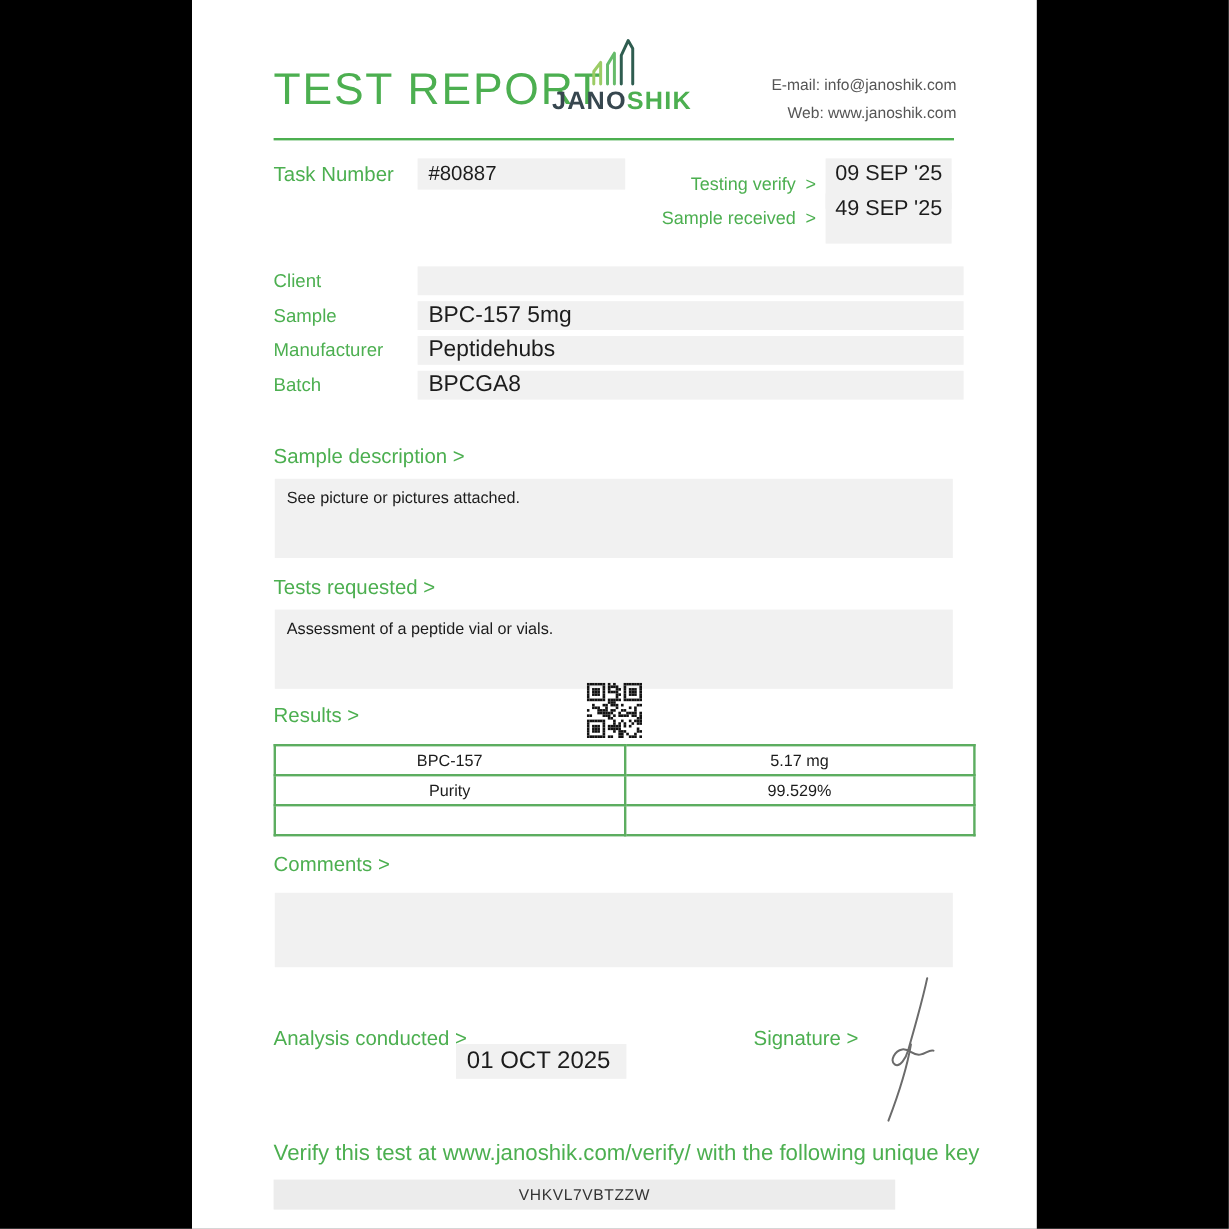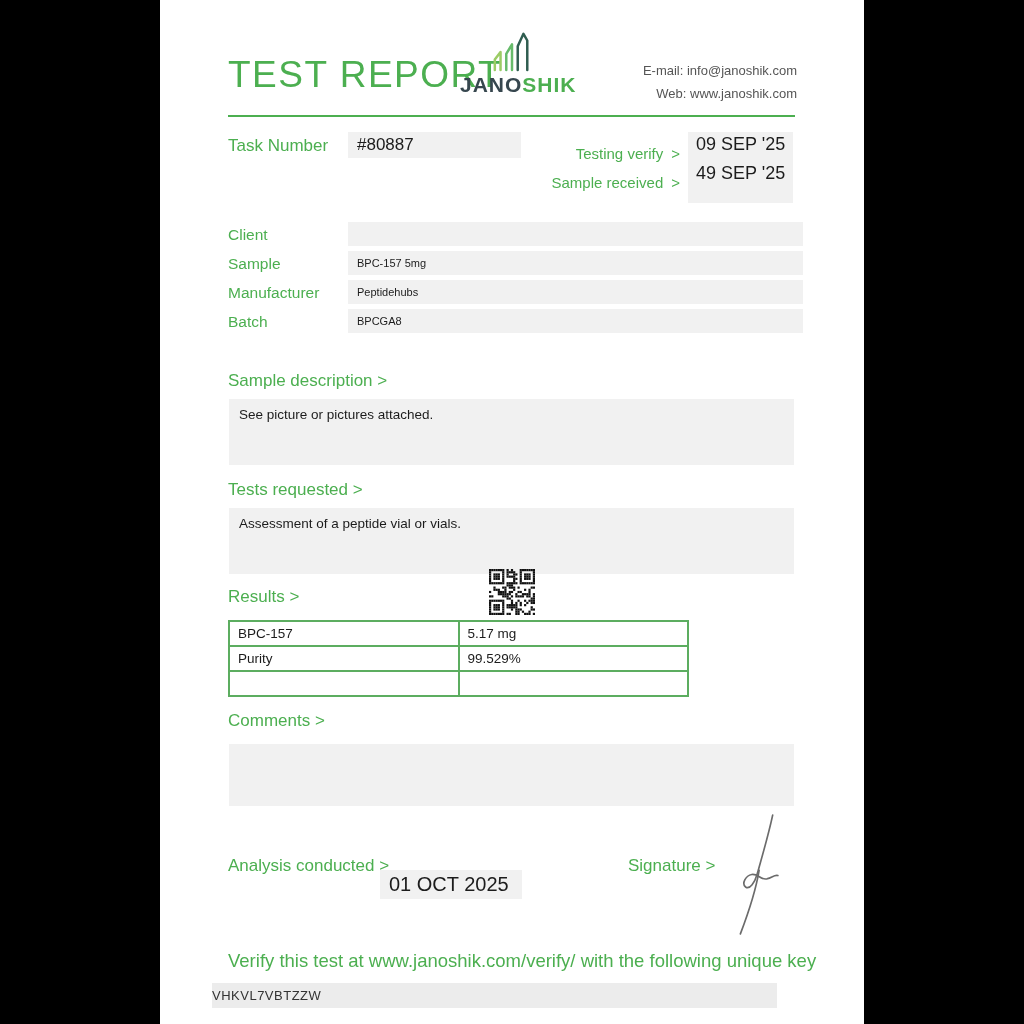--- a/index.html
+++ b/index.html
@@ -29,49 +29,49 @@
   .label17{font-size:17px;color:var(--accent,#4CAF50);}
   .task-label{left:68px;top:136px;}
   .task-box{left:188px;top:132px;width:164px;height:26px;line-height:26px;padding-left:9px;font-size:17px;color:var(--dark_text,#1C1C1C);}
   .meta-row{right:71px;display:flex;align-items:center;gap:8px;}
   .meta-row .ml{font-size:15px;color:var(--accent,#4CAF50);}
   .meta-row .box{width:97px;height:42px;line-height:25px;padding-left:8px;font-size:18px;color:var(--dark_text,#1C1C1C);background:var(--box_gray,#F1F1F1);}
   .meta1{top:132px;} .meta2{top:161px;}
 
   
   .drow-label{left:68px;font-size:15.5px;color:var(--accent,#4CAF50);}
-  .drow-box{left:188px;width:446px;height:24px;line-height:24px;padding-left:9px;font-size:11px;color:var(--dark_text,#1C1C1C);}
+  .drow-box{left:188px;width:446px;height:24px;line-height:24px;padding-left:9px;font-size:19px;color:var(--dark_text,#1C1C1C);}
 
   
   .sec-head{left:68px;font-size:17px;color:var(--accent,#4CAF50);}
   .sec-box{left:69px;width:545px;padding:8px 10px;font-size:13.5px;color:var(--dark_text,#1C1C1C);}
   .box-desc{top:399px;height:50px;}
   .box-tests{top:508px;height:50px;}
   .box-comments{top:744px;height:46px;}
 
   
   .qr{left:329px;top:569px;}
   table.results{
-    position:absolute;left:68px;top:620px;width:461px;
-    border-collapse:collapse;table-layout:fixed;
+    position:absolute;left:68px;top:620px;width:585px;
+    border-collapse:collapse;table-layout:fixed;text-align:center;
   }
   table.results td{
     border:2px solid var(--table_border,#5CAD60);
     height:21px;padding:1px 8px;font-size:13.5px;color:var(--dark_text,#1C1C1C);
     background:#fff;
   }
 
   
   .analysis-label{left:68px;top:856px;}
   .analysis-box{left:220px;top:850px;width:133px;height:29px;line-height:29px;padding-left:9px;font-size:20px;color:var(--dark_text,#1C1C1C);margin-top:20px;}
   .sig-label{left:468px;top:856px;}
   .sig-img{left:562px;top:812px;}
 
   .verify-line{left:68px;top:950px;width:567px;text-align:left;font-size:18.5px;color:var(--accent,#4CAF50);white-space:nowrap;}
-  .key-box{left:52px;top:983px;width:565px;height:25px;line-height:25px;text-align:left;font-size:13px;letter-spacing:0.5px;color:#333;background:var(--key_gray,#ECECEC);}
+  .key-box{left:68px;top:983px;width:518px;height:25px;line-height:25px;text-align:center;font-size:13px;letter-spacing:0.5px;color:#333;background:var(--key_gray,#ECECEC);}
 </style>
 </head>
 <body>
 
 <div class="page">
 
   <div class="abs title">TEST REPORT</div>
 
   <div class="abs logo-wrap">
     <svg class="logo-icon" width="50" height="42" viewBox="0 0 52 44" fill="none">

